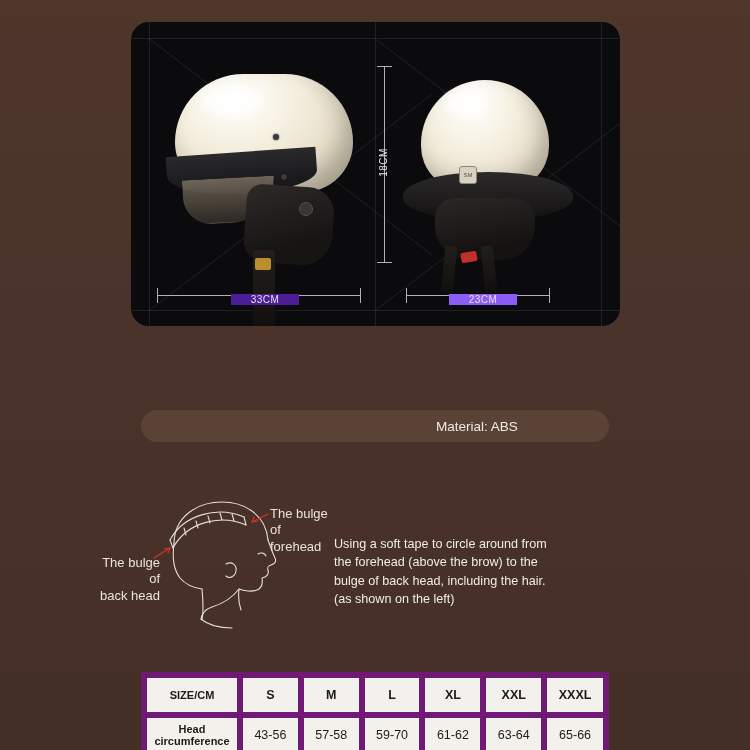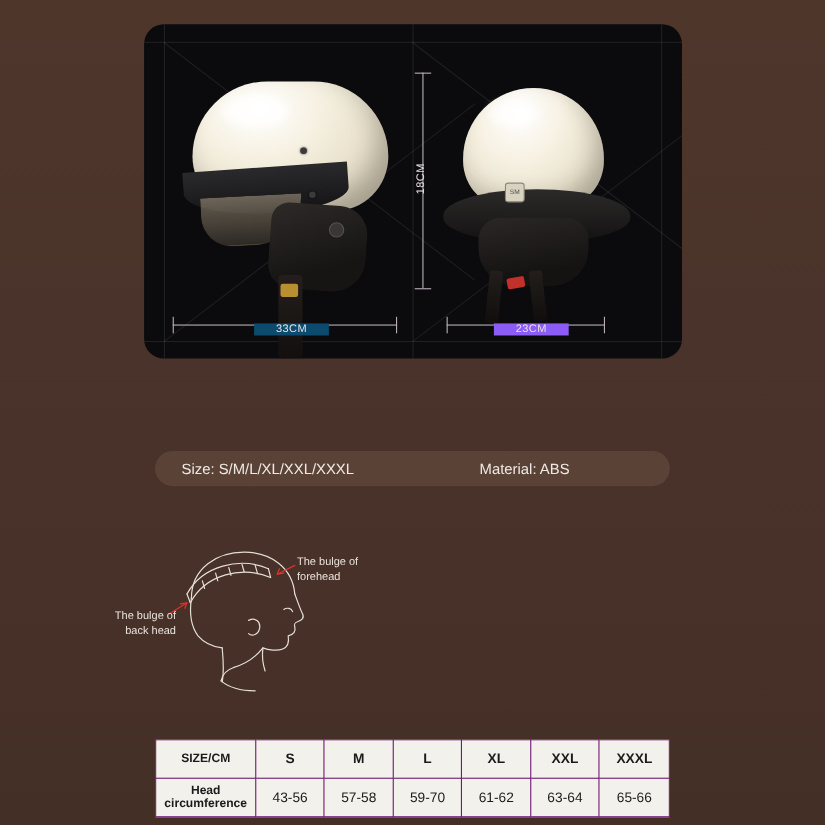--- a/index.html
+++ b/index.html
@@ -291,37 +291,37 @@
     left: 334px;
     top: 535px;
     width: 245px;
     color: #f1ece6;
     font-size: 12.6px;
     line-height: 1.45;
   }
   .tape-label {
     position: absolute;
     color: #e9e3dd;
-    font-size: 10px;
+    font-size: 13px;
     line-height: 1.25;
   }
 
   
   .size-table {
     position: absolute;
     left: 141px;
     top: 672px;
     width: 468px;
     border-collapse: collapse;
     background: #f3f1ec;
     font-size: 12.5px;
     color: #1b1b1b;
   }
   .size-table td {
-    border: 1px solid #701a75;
+    border: 6px solid #701a75;
     height: 26px;
     text-align: center;
     padding: 4px 2px;
   }
   .size-table tr:first-child td { font-weight: bold; }
   .size-table td.firstcol {
     width: 86px;
     font-weight: bold;
     font-size: 11px;
     line-height: 1.1;
@@ -369,31 +369,30 @@
     </div>
 
     <div class="dim-line" style="left:253px;top:44px;width:1px;height:196px;"></div>
     <div class="dim-cap" style="left:246px;top:44px;width:15px;height:1px;"></div>
     <div class="dim-cap" style="left:246px;top:240px;width:15px;height:1px;"></div>
     <div class="dim-label vert" style="left:232px;top:135px;width:40px;text-align:center;">18CM</div>
 
     <div class="dim-line" style="left:26px;top:273px;width:204px;height:1px;"></div>
     <div class="dim-cap" style="left:26px;top:266px;width:1px;height:15px;"></div>
     <div class="dim-cap" style="left:229px;top:266px;width:1px;height:15px;"></div>
-    <div class="dim-label" style="left:100px;top:272px;width:60px;text-align:center;background:#0c4a6e;padding:0 4px;">33CM</div>
+    <div class="dim-label" style="left:100px;top:272px;width:60px;text-align:center;background:#4c1d95;padding:0 4px;">33CM</div>
 
     <div class="dim-line" style="left:275px;top:273px;width:144px;height:1px;"></div>
     <div class="dim-cap" style="left:275px;top:266px;width:1px;height:15px;"></div>
     <div class="dim-cap" style="left:418px;top:266px;width:1px;height:15px;"></div>
     <div class="dim-label" style="left:318px;top:272px;width:60px;text-align:center;background:#8b5cf6;padding:0 4px;">23CM</div>
   </div>
 
 
   <div class="spec-row" style="left:141px;top:410px;width:468px;">
-    <span class="spec-left">Size: S/M/L/XL/XXL/XXXL</span>
     <span class="spec-right">Material: ABS</span>
   </div>
 
 
   <div class="measure">
     <svg width="195" height="140" viewBox="0 0 195 140">
       <g fill="none" stroke="#e4ded6" stroke-width="1.1" stroke-linecap="round" stroke-linejoin="round">
 
         <path d="M34 52 C34 24 58 10 82 10 C106 10 126 24 128 48"></path>
 
@@ -429,20 +428,26 @@
     <div class="tape-label" style="left:130px;top:14px;width:70px;">
       <span>The bulge of</span><br>
       <span>forehead</span>
     </div>
     <div class="tape-label" style="left:-46px;top:63px;width:66px;text-align:right;">
       <span>The bulge of</span><br>
       <span>back head</span>
     </div>
   </div>
 
+  <div class="measure-note">
+    <div>Using a soft tape to circle around from</div>
+    <div>the forehead (above the brow) to the</div>
+    <div>bulge of back head, including the hair.</div>
+    <div>(as shown on the left)</div>
+  </div>
 
   <table class="size-table">
     <tbody>
         <tr>
       <td class="firstcol">SIZE/CM</td>
       <td>S</td>
       <td>M</td>
       <td>L</td>
       <td>XL</td>
       <td>XXL</td>

